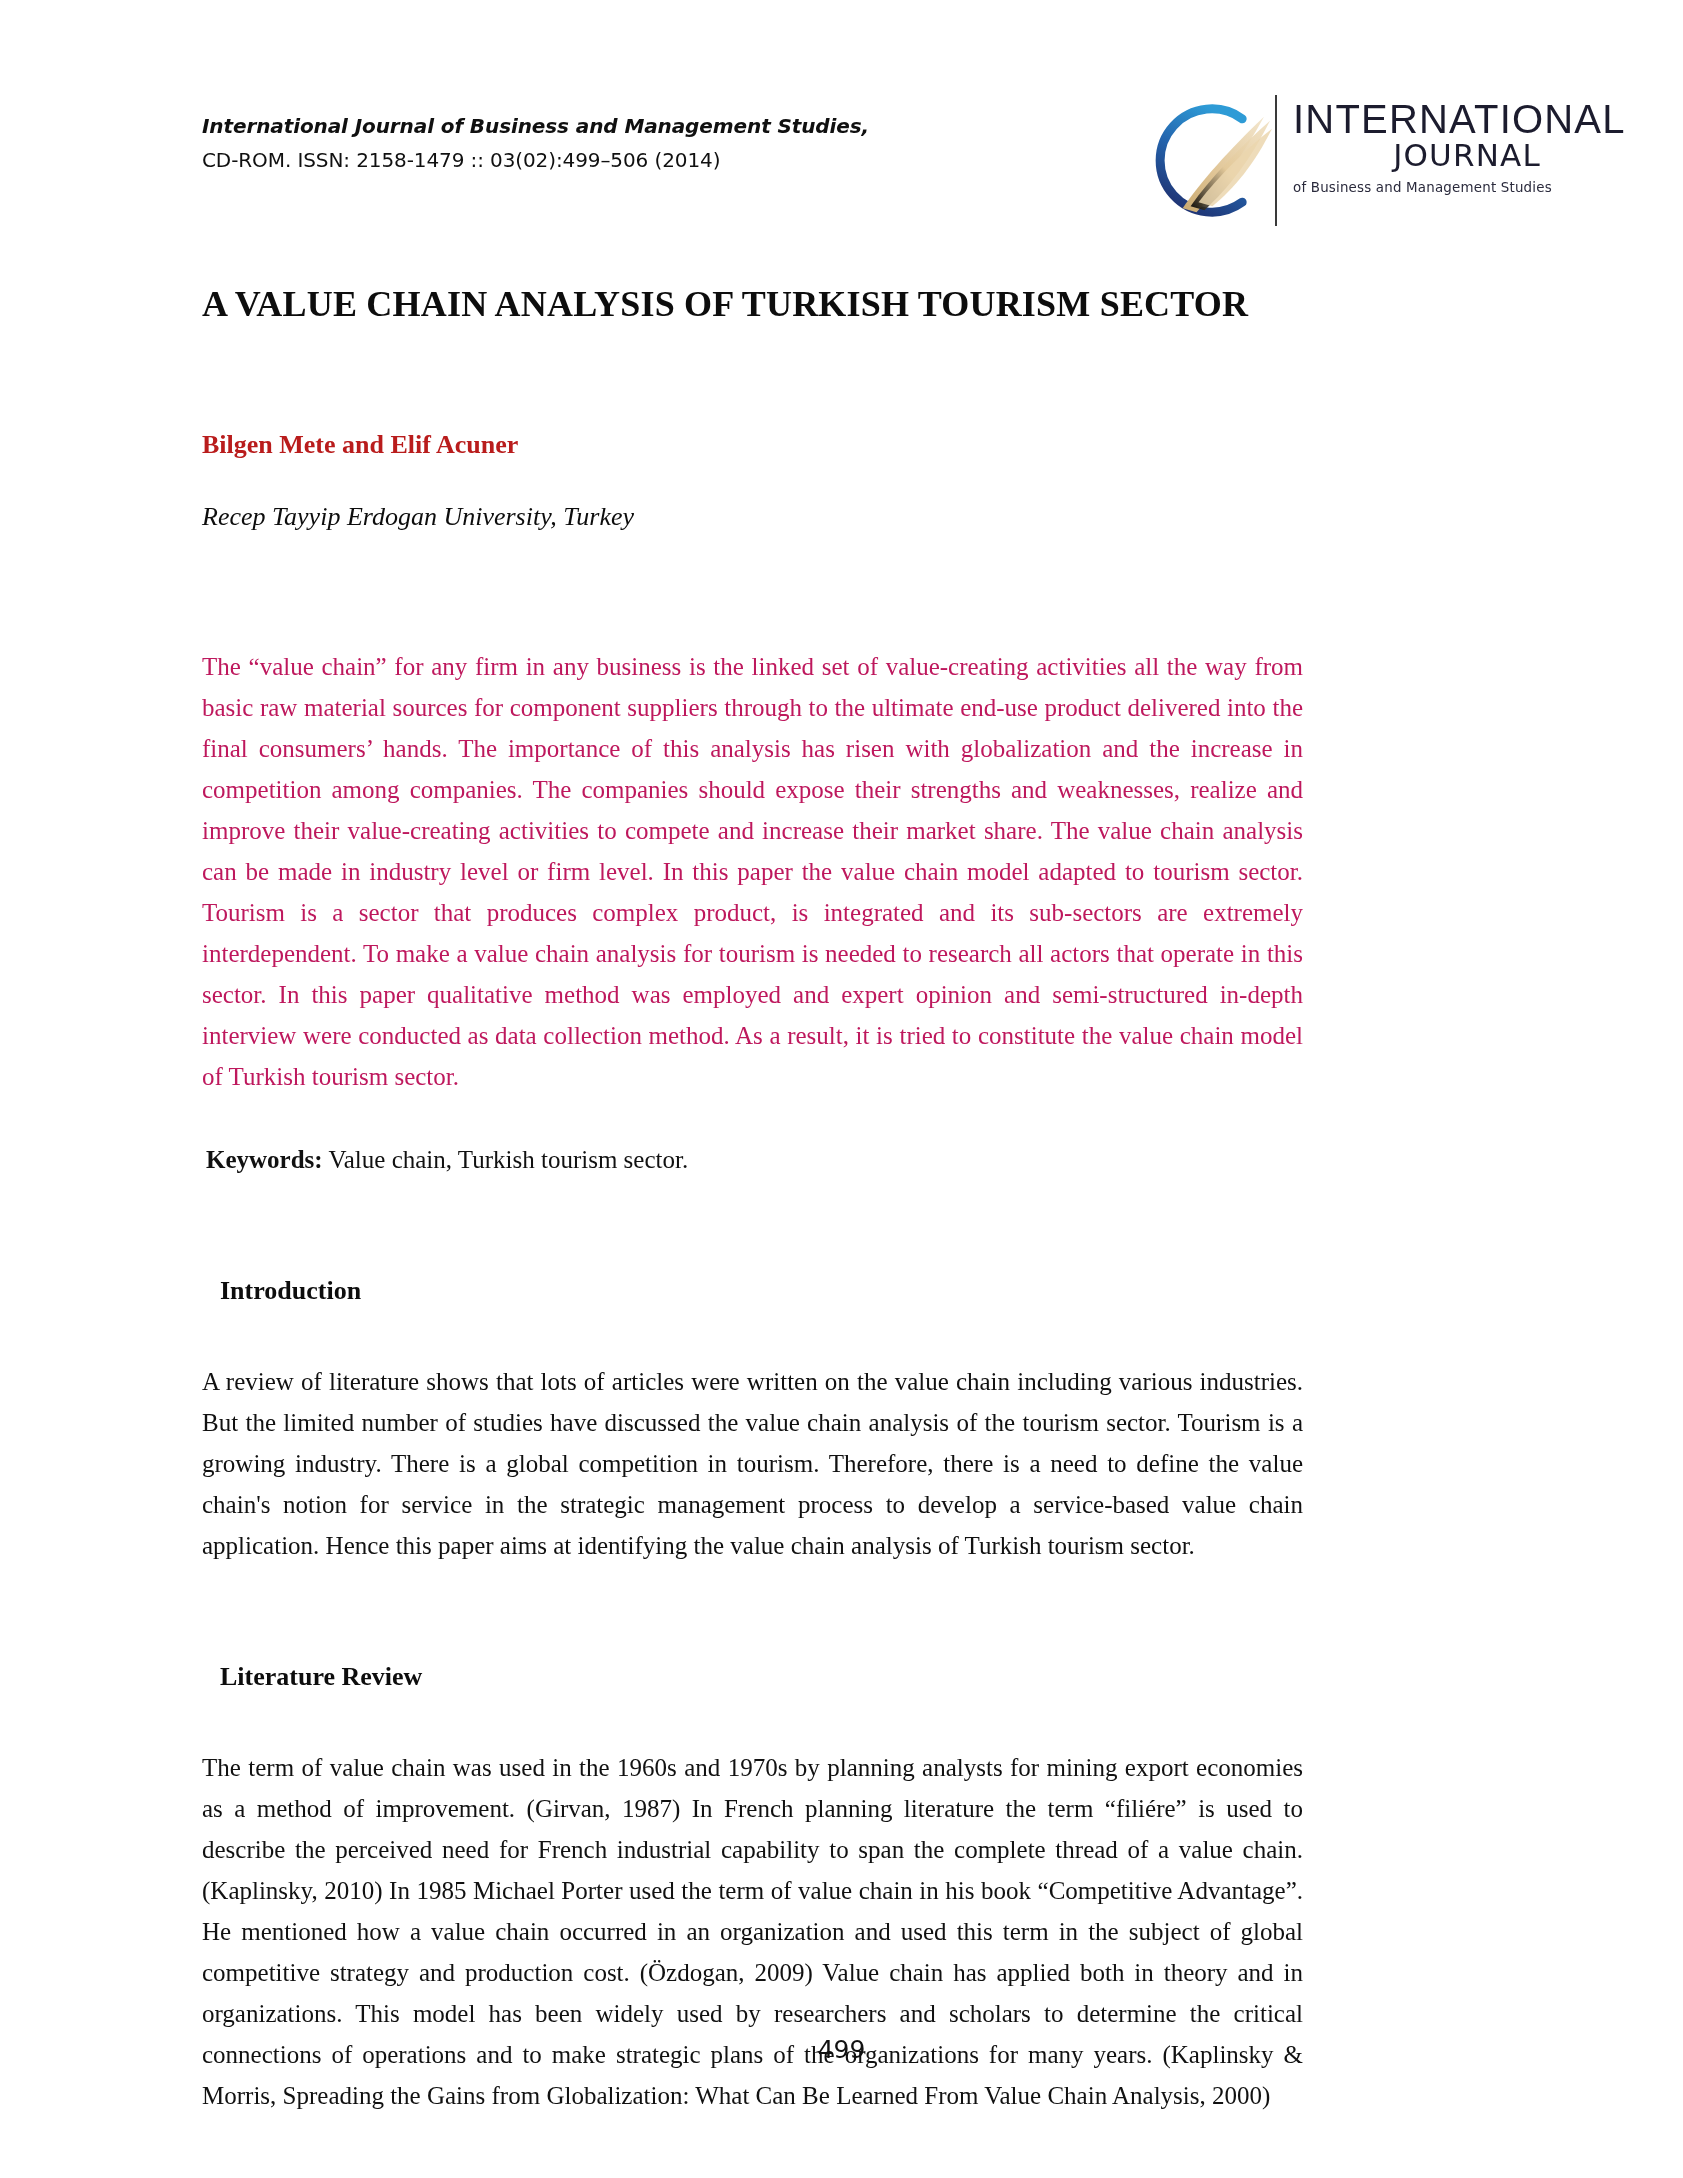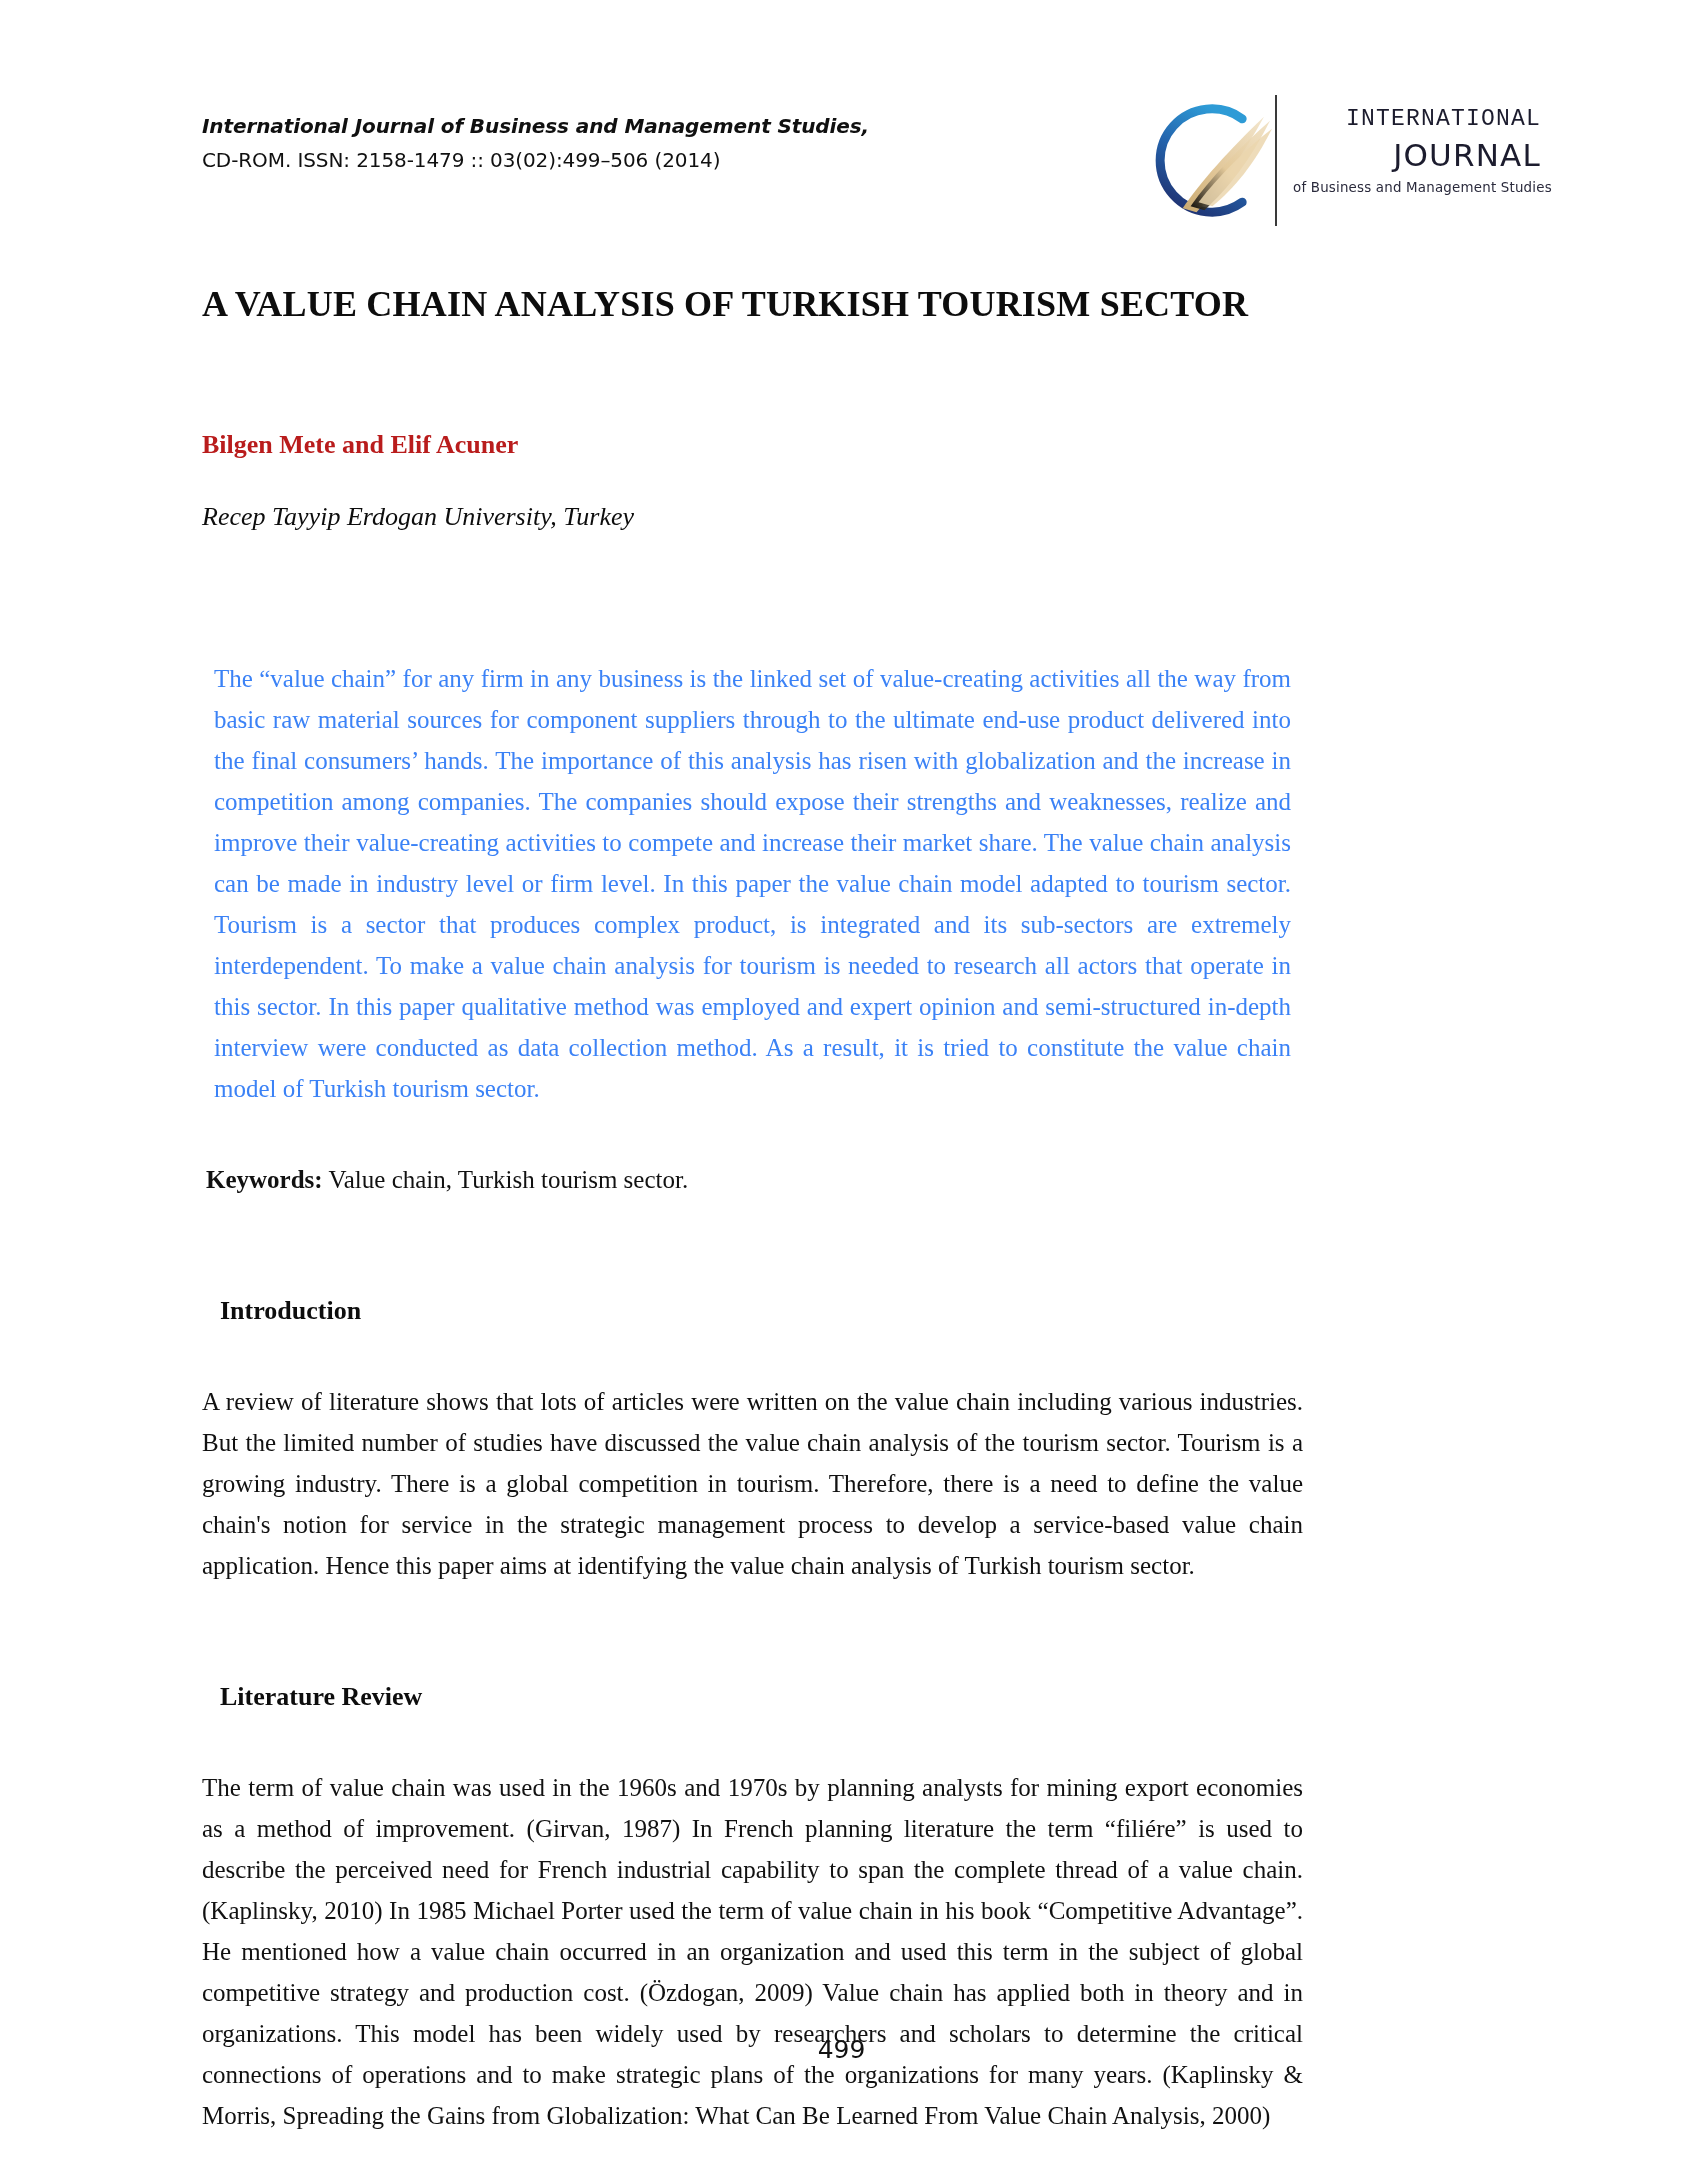--- a/index.html
+++ b/index.html
@@ -79,22 +79,22 @@
   }
   .logo-text {
     position: absolute;
     left: 168px;
     top: 10px;
     width: 248px;
     text-align: right;
     color: #1c1c2e;
   }
   .logo-text .l1 {
-    font-family: Liberation Mono, monospace;
-    font-size: 23px;
+    font-family: Liberation Sans, sans-serif;
+    font-size: 40px;
     letter-spacing: 1.2px;
     line-height: 36px;
     white-space: nowrap;
   }
   .logo-text .l2 {
     font-family: "DejaVu Sans", sans-serif;
     font-size: 31px;
     letter-spacing: 1.2px;
     line-height: 36px;
     white-space: nowrap;
@@ -147,23 +147,23 @@
     padding-top: 40px;
     color: #0d0d0d;
   }
 
   .abstract {
     font-family: "Liberation Serif", serif;
     font-size: 25px;
     line-height: 41px;
     text-align: justify;
     text-justify: inter-word;
-    margin: 12px;
+    margin: 0;
     padding-top: 113px;
-    color: #3b82f6;
+    color: #be185d;
   }
 
   .keywords {
     font-family: "Liberation Serif", serif;
     font-size: 25px;
     line-height: 41px;
     margin: 4px;
     padding-top: 38px;
     color: #111111;
   }

